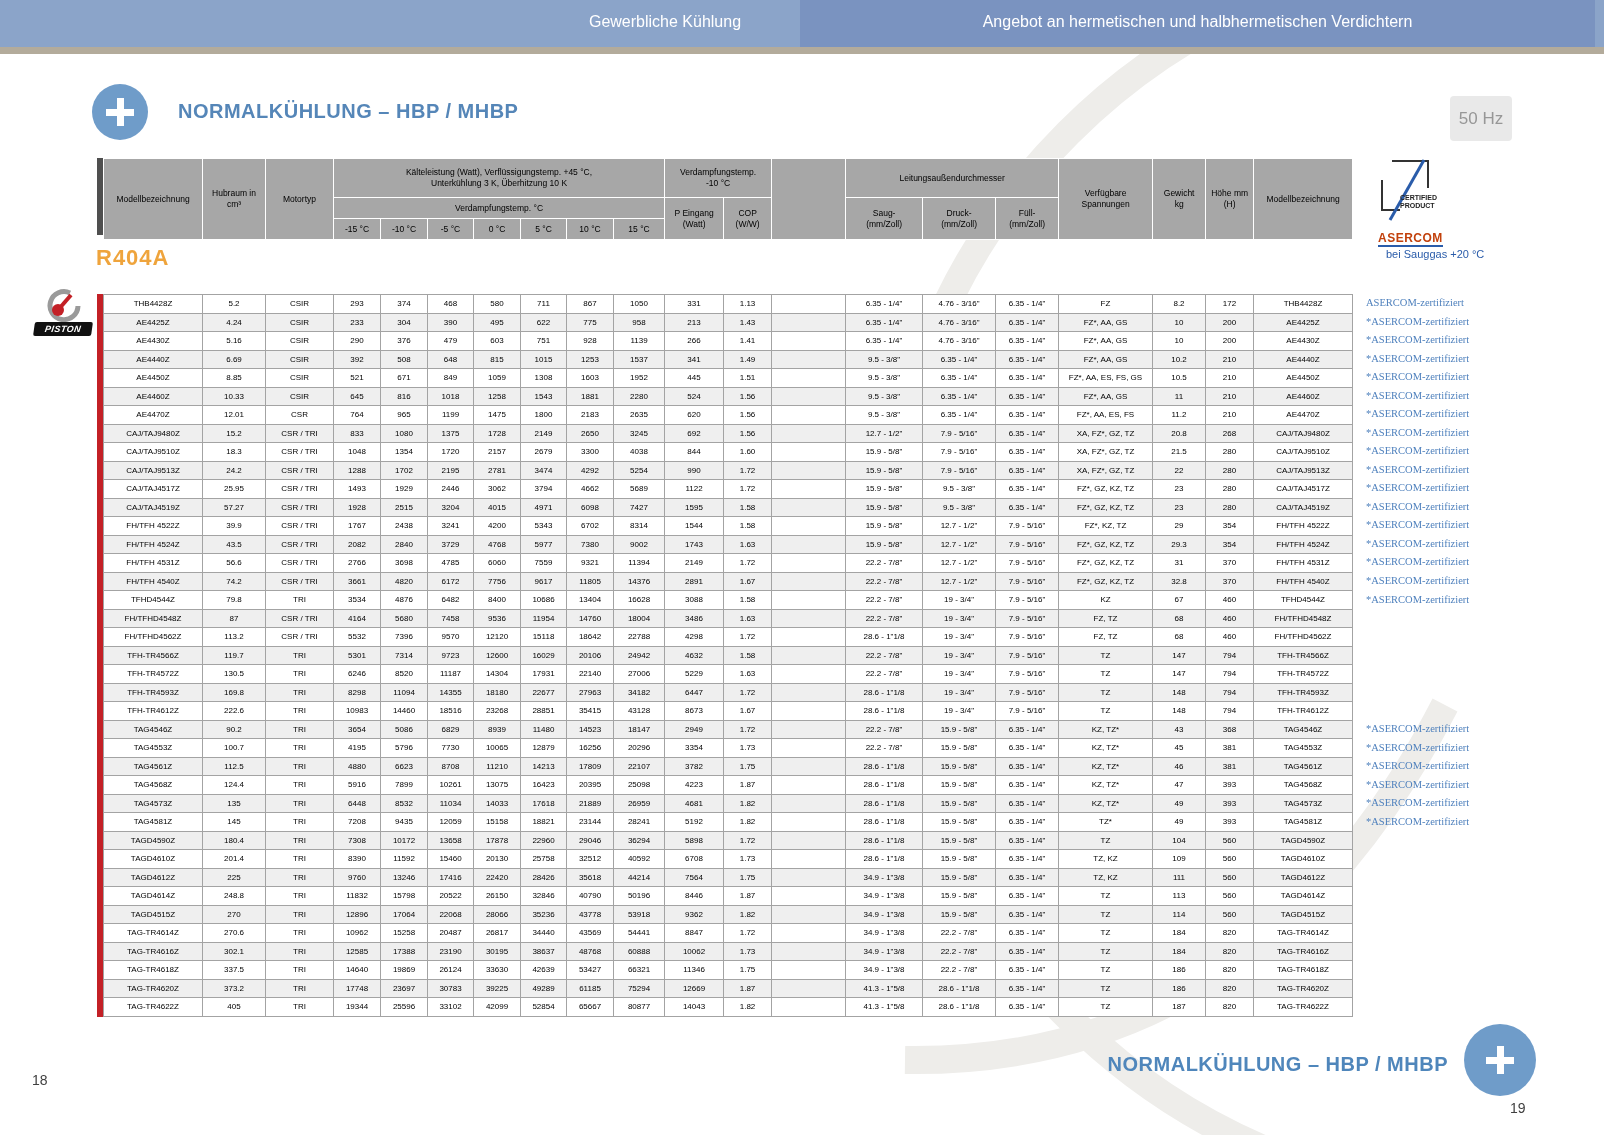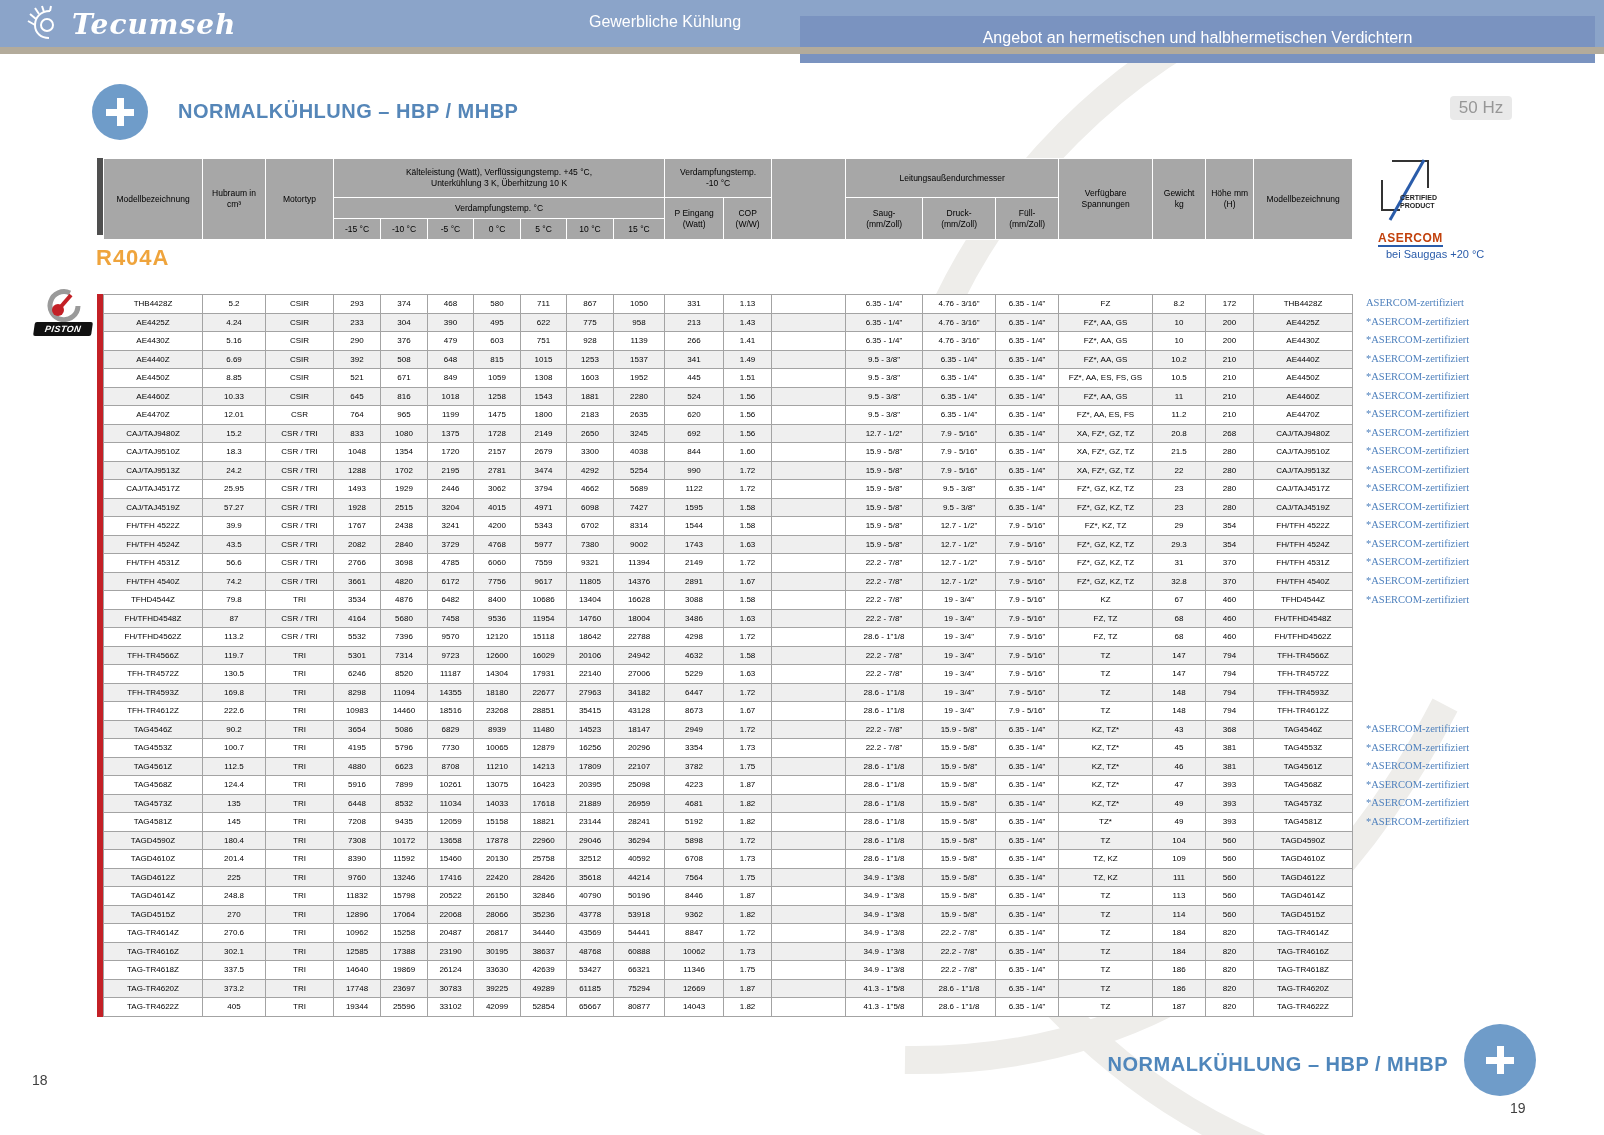--- a/index.html
+++ b/index.html
@@ -4,38 +4,38 @@
 <style>
   html,body{margin:0;padding:0;background:#fff;}
   .page{position:relative;width:1604px;height:1135px;background:#fff;overflow:hidden;
         font-family:"Liberation Sans",sans-serif;color:#000;}
 
   
   .watermark{position:absolute;top:0;left:0;z-index:0;pointer-events:none;}
 
   
   .topbar{position:absolute;top:0;left:0;width:1604px;height:47px;background:#8ba4c9;z-index:3;}
-  .topbar-right{position:absolute;top:16px;left:800px;width:795px;height:47px;background:#7a93c0;}
+  .topbar-right{position:absolute;top:0;left:800px;width:795px;height:47px;background:#7a93c0;}
   .topbar-center-text{position:absolute;top:13px;left:500px;width:330px;text-align:center;
         color:#fff;font-size:16px;}
   .topbar-right-text{position:absolute;top:13px;left:0;width:100%;text-align:center;color:#fff;font-size:16px;}
   .tan-line{position:absolute;top:47px;left:0;width:1604px;height:7px;background:#b3ab9b;z-index:3;}
 
   .brand{position:absolute;top:5px;left:26px;display:flex;align-items:center;gap:8px;}
   .brand-text{color:#fff;font-family:"DejaVu Serif",serif;font-style:italic;font-weight:bold;
         font-size:28px;letter-spacing:1px;}
 
   
   .plus-circle{position:absolute;border-radius:50%;background:#6f9cc9;z-index:2;}
   .plus-circle .bar-h,.plus-circle .bar-v{position:absolute;background:#fff;left:50%;top:50%;}
   .plus-circle .bar-h{width:28px;height:7px;margin-left:-14px;margin-top:-3.5px;}
   .plus-circle .bar-v{width:7px;height:28px;margin-left:-3.5px;margin-top:-14px;}
   .page-title{position:absolute;top:100px;left:178px;font-size:20px;font-weight:bold;
         color:#5586b8;letter-spacing:.5px;z-index:2;}
-  .hz-badge{position:absolute;top:96px;left:1450px;width:62px;height:24px;background:#e9e9e9;
+  .hz-badge{position:absolute;top:96px;left:1450px;width:62px;height:45px;background:#e9e9e9;
         border-radius:4px;color:#979797;font-size:17px;display:flex;align-items:center;
         justify-content:center;z-index:2;}
 
   .refrigerant{position:absolute;top:245px;left:96px;font-size:22px;font-weight:bold;
         color:#efa43c;letter-spacing:1px;z-index:2;}
 
   
   .asercom-logo{position:absolute;top:158px;left:1378px;width:62px;z-index:2;}
   .asercom-name{font-size:12px;font-weight:bold;color:#c2410c;border-bottom:2px solid #2a5caa;
         display:inline-block;letter-spacing:.5px;margin-top:1px;}
@@ -88,30 +88,20 @@
       <circle cx="1510" cy="575" r="625"></circle>
       <path d="M 905 1060 Q 1260 1065 1445 705"></path>
     </g>
   </svg>
 
   <div class="topbar">
     <div class="topbar-right">
       <div class="topbar-right-text">Angebot an hermetischen und halbhermetischen Verdichtern</div>
     </div>
     <div class="topbar-center-text">Gewerbliche Kühlung</div>
-    <div class="brand">
-      <svg width="38" height="38" viewBox="0 0 38 38">
-        <g stroke="#fff" stroke-width="2" fill="none">
-          <path d="M24 6 C14 6 9 13 9 20 C9 28 15 33 23 33"></path>
-          <path d="M9 20 L2 16 M10 14 L4 9 M13 9 L9 3 M18 7 L16 1 M24 6 L25 1"></path>
-          <circle cx="21" cy="20" r="6"></circle>
-        </g>
-      </svg>
-      <span class="brand-text">Tecumseh</span>
-    </div>
   </div>
   <div class="tan-line"></div>
 
   <div class="plus-circle header-plus">
     <span class="bar-h"></span>
       <span class="bar-v"></span>
   </div>
   <div class="page-title">NORMALKÜHLUNG – HBP / MHBP</div>
   <div class="hz-badge">50 Hz</div>
 

